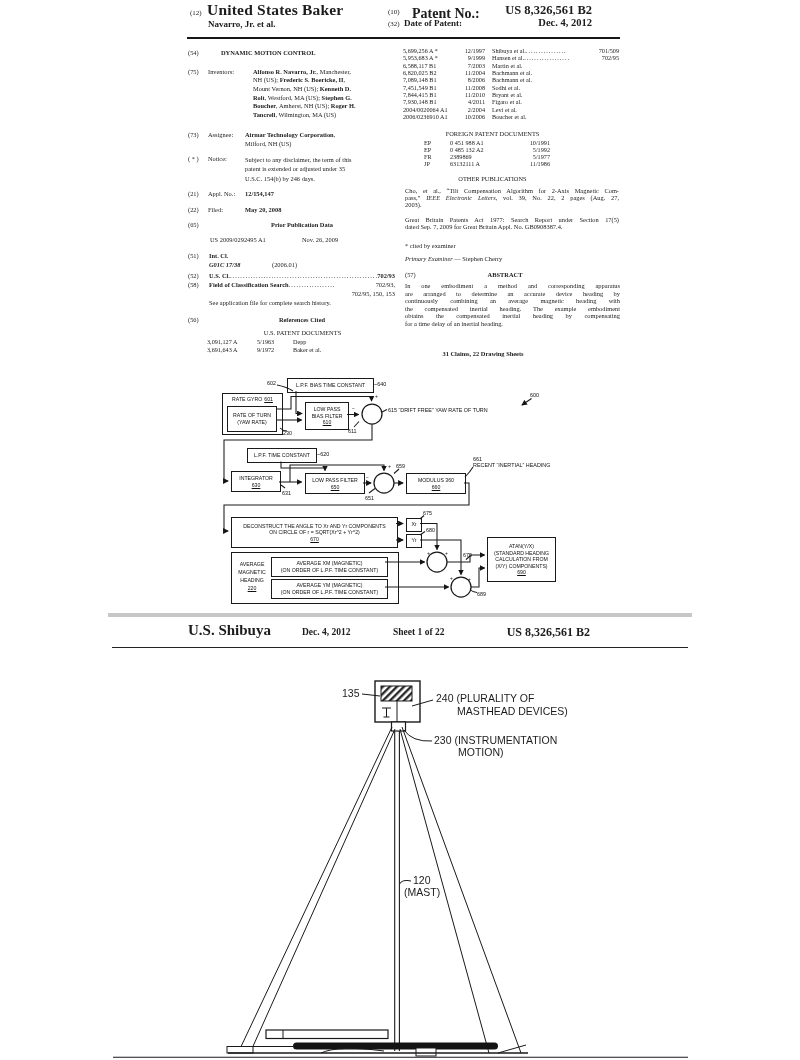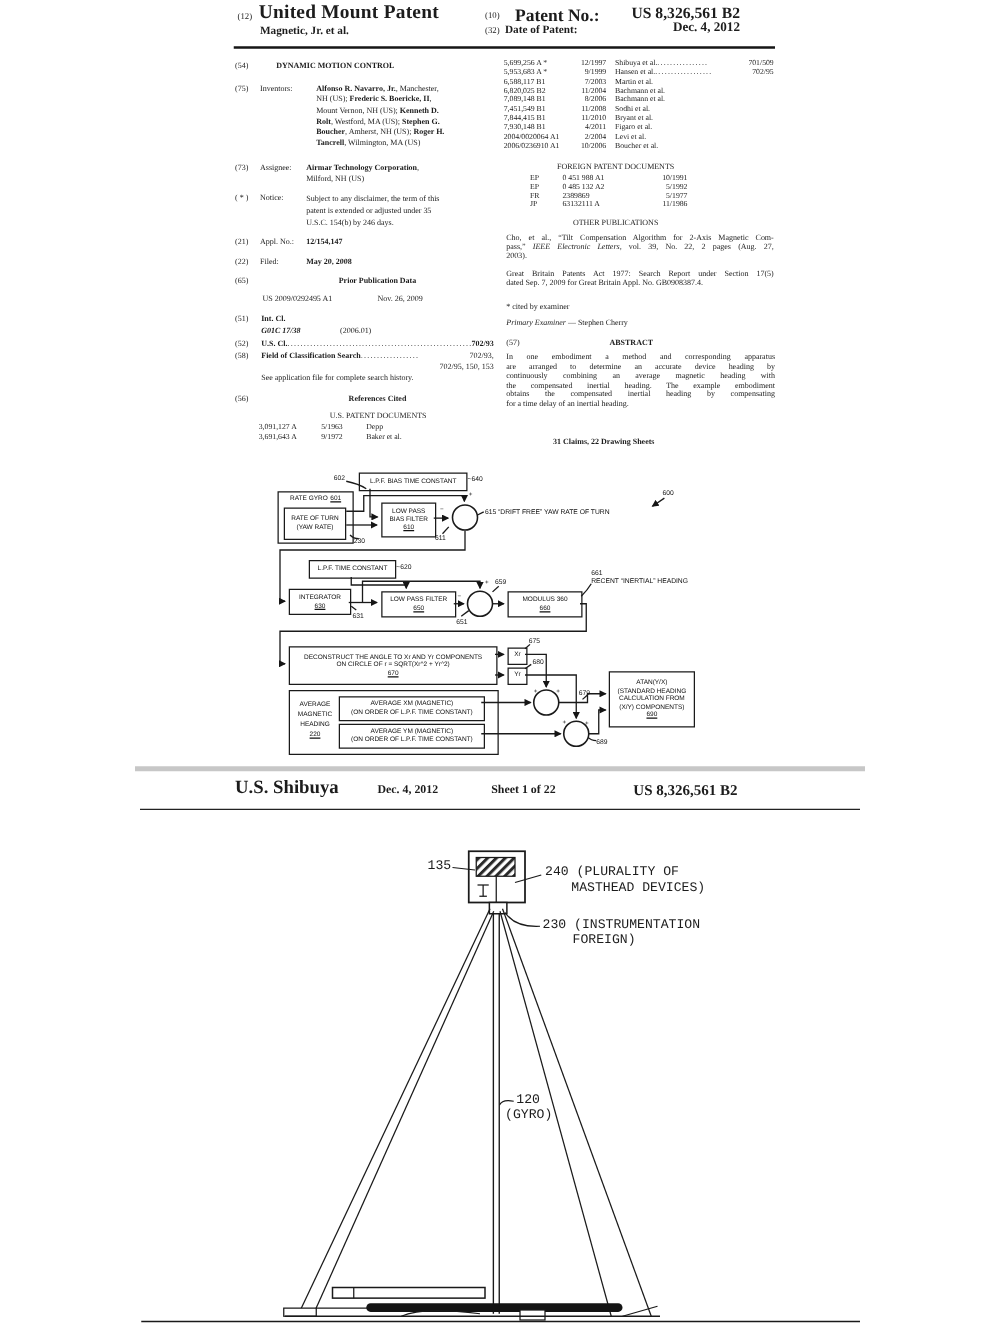--- a/index.html
+++ b/index.html
@@ -1,19 +1,19 @@
 <!DOCTYPE html>
 <html><head>
 <meta charset="utf-8">
 <style>
   html,body{margin:0;padding:0;background:#fff;}
   #page{position:relative;width:712px;height:1060px;background:#ffffff;overflow:hidden;color:#1c1c1c;}
   .abs{position:absolute;}
   .ser{font-family:"Liberation Serif","DejaVu Serif",serif;}
-  .san{font-family:Liberation Mono, monospace;}
+  .san{font-family:Liberation Sans, sans-serif;}
   .b{font-weight:bold;}
   .i{font-style:italic;}
   .ctr{text-align:center;}
   .rt{text-align:right;}
   .t6{font-size:6.4px;line-height:7.6px;}
   .t62{font-size:6.2px;line-height:7.35px;}
   .just{text-align:justify;text-align-last:justify;}
   .u{text-decoration:underline;}
   .dots{flex:1;overflow:hidden;white-space:nowrap;letter-spacing:1px;}
   .flexr{display:flex;align-items:baseline;}
@@ -31,22 +31,22 @@
   .frow{display:grid;grid-template-columns:26px 64px 1fr;height:7.3px;line-height:7.3px;}
   .frow .d{text-align:right;}
   svg{position:absolute;left:0;top:0;}
 </style>
 </head>
 <body>
 
 <div id="page">
 
   <div class="abs ser" style="left:190px;top:9px;font-size:7px;">(12)</div>
-  <div class="abs ser b" style="left:207px;top:1px;font-size:15.5px;letter-spacing:.2px;">United Mount Patent</div>
-  <div class="abs ser b" style="left:208px;top:19px;font-size:9px;">Magnetic, Jr. et al.</div>
+  <div class="abs ser b" style="left:207px;top:1px;font-size:15.5px;letter-spacing:.2px;">United States Baker</div>
+  <div class="abs ser b" style="left:208px;top:19px;font-size:9px;">Navarro, Jr. et al.</div>
   <div class="abs ser" style="left:388px;top:8px;font-size:7px;">(10)</div>
   <div class="abs ser b" style="left:412px;top:6px;font-size:14px;">Patent No.:</div>
   <div class="abs ser b rt" style="left:490px;top:2.5px;width:102px;font-size:12.5px;">US 8,326,561 B2</div>
   <div class="abs ser" style="left:388px;top:20px;font-size:7px;">(32)</div>
   <div class="abs ser b" style="left:404px;top:18px;font-size:9px;">Date of Patent:</div>
   <div class="abs ser b rt" style="left:500px;top:17px;width:92px;font-size:10.5px;">Dec. 4, 2012</div>
   <div class="abs" style="left:187px;top:36.5px;width:433px;height:2px;background:#161616;"></div>
 
   <div class="abs ser t6" style="left:188px;top:49px;">(54)</div>
   <div class="abs ser t6 b" style="left:221px;top:49px;">DYNAMIC MOTION CONTROL</div>
@@ -371,23 +371,23 @@
   <div class="abs ser b" style="left:188px;top:622px;font-size:15px;">U.S. Shibuya</div>
   <div class="abs ser b" style="left:302px;top:627px;font-size:9.5px;">Dec. 4, 2012</div>
   <div class="abs ser b" style="left:393px;top:627px;font-size:9.5px;">Sheet 1 of 22</div>
   <div class="abs ser b rt" style="left:495px;top:625px;width:95px;font-size:12px;">US 8,326,561 B2</div>
   <div class="abs" style="left:112px;top:647px;width:576px;height:1.2px;background:#222;"></div>
 
   <div class="abs san" style="left:342px;top:687px;font-size:10.5px;">135</div>
   <div class="abs san" style="left:436px;top:692px;font-size:10.5px;">240 (PLURALITY OF</div>
   <div class="abs san" style="left:457px;top:704.5px;font-size:10.5px;">MASTHEAD DEVICES)</div>
   <div class="abs san" style="left:434px;top:733.5px;font-size:10.5px;">230 (INSTRUMENTATION</div>
-  <div class="abs san" style="left:458px;top:746px;font-size:10.5px;">FOREIGN)</div>
+  <div class="abs san" style="left:458px;top:746px;font-size:10.5px;">MOTION)</div>
   <div class="abs san" style="left:413px;top:873.5px;font-size:10.5px;">120</div>
-  <div class="abs san" style="left:404px;top:885.5px;font-size:10.5px;">(GYRO)</div>
+  <div class="abs san" style="left:404px;top:885.5px;font-size:10.5px;">(MAST)</div>
 
   <svg width="800" height="1060" viewBox="0 0 800 1060">
     <defs>
       <marker id="ar" viewBox="0 0 10 10" refX="8.5" refY="5" markerWidth="5.5" markerHeight="5.5" orient="auto">
           <path d="M0,0L10,5L0,10z" fill="#151515"></path>
         </marker>
       <pattern id="hatch" width="5" height="5" patternUnits="userSpaceOnUse" patternTransform="rotate(45)">
         <rect width="5" height="5" fill="#fff"></rect>
           <rect width="2.4" height="5" fill="#2a2a2a"></rect>
       </pattern>

